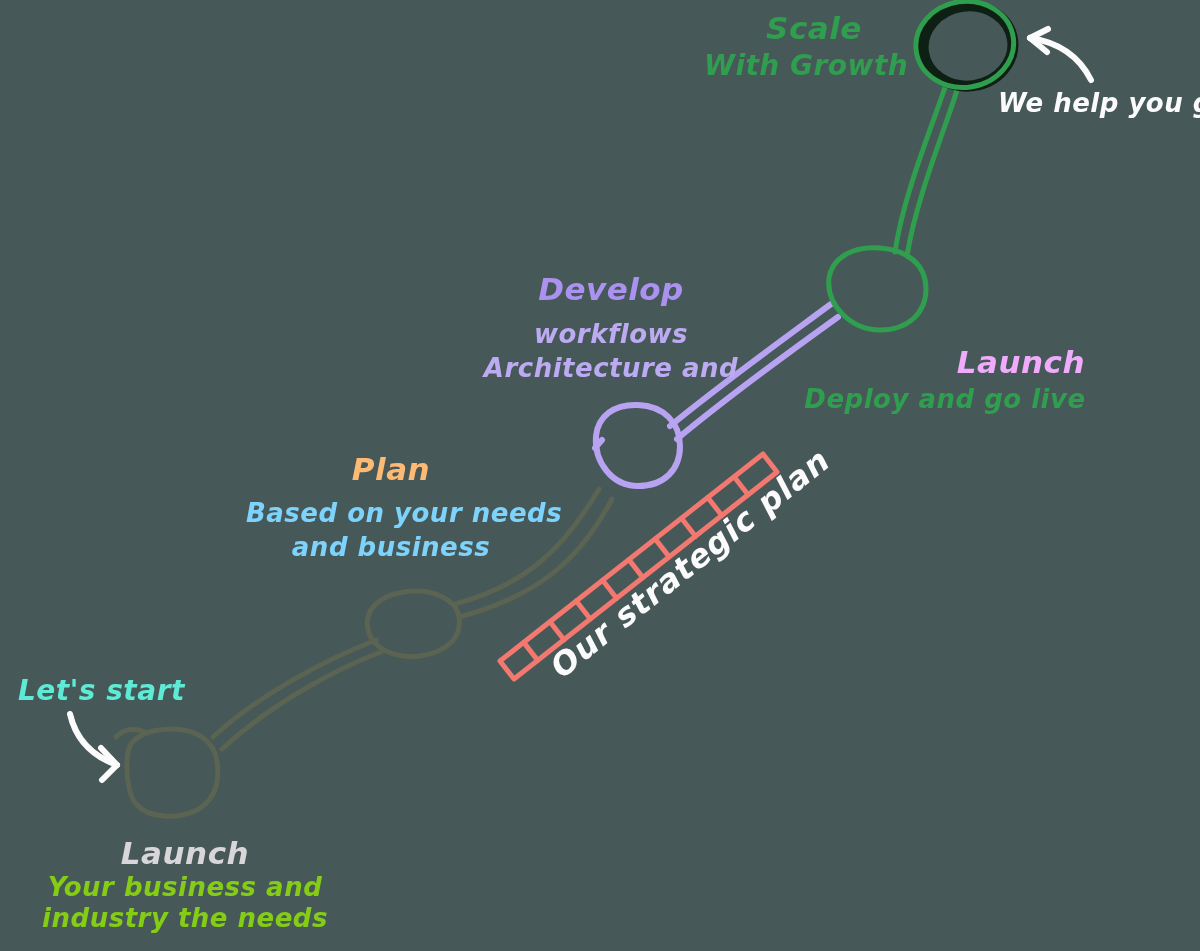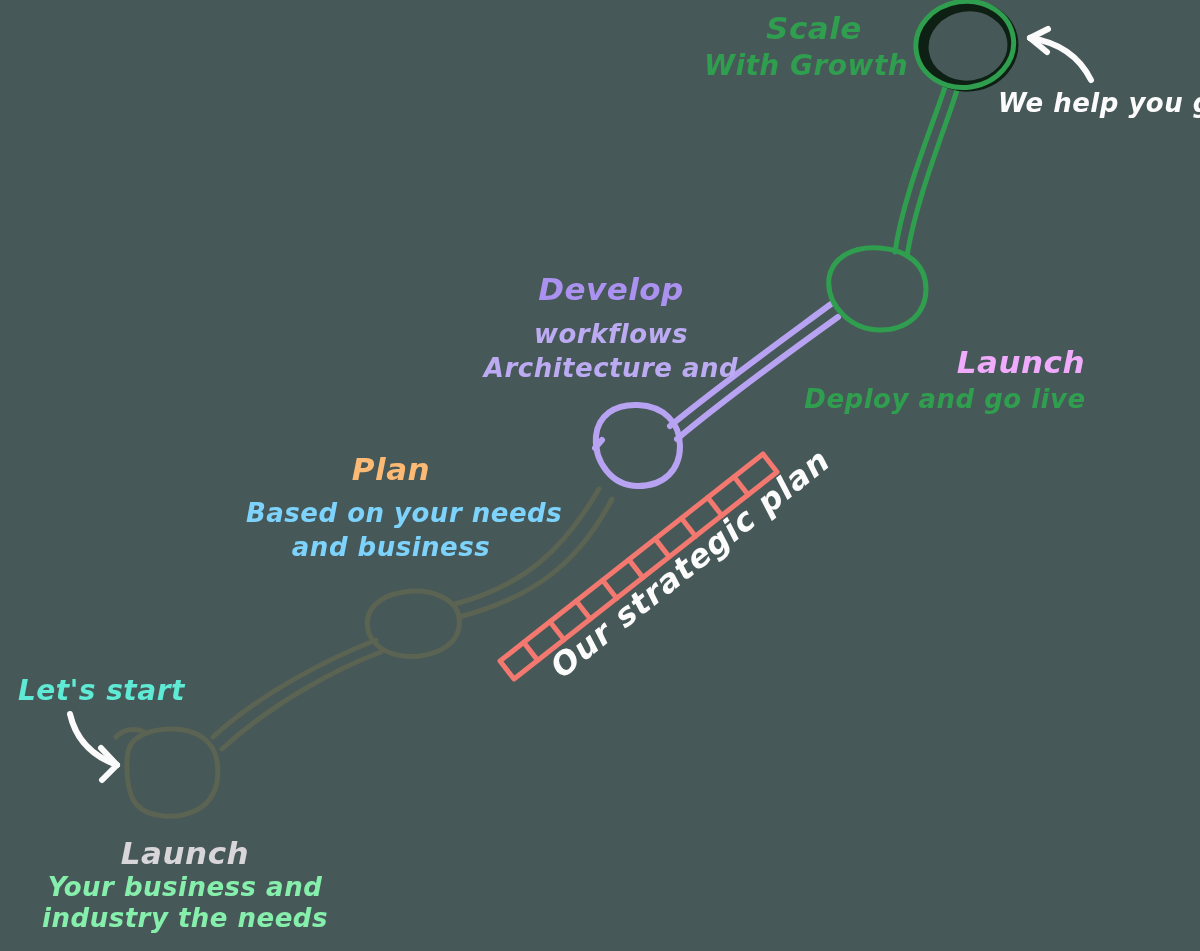--- a/index.html
+++ b/index.html
@@ -39,21 +39,21 @@
   .launch-title     { left: 795px; top: 344px; width: 290px; text-align: right; font-size: 31px; color: #f0abfc; }
   .launch-subtitle  { left: 795px; top: 384px; width: 300px; text-align: center; font-size: 26px; color: #2f9e4e; }
 
   .develop-title    { left: 466px; top: 271px; width: 290px; text-align: center; font-size: 31px; color: #ab92f0; }
   .develop-subtitle { left: 466px; top: 317px; width: 290px; text-align: center; font-size: 26px; line-height: 34px; color: #bcabf3; }
 
   .plan-title       { left: 246px; top: 451px; width: 290px; text-align: center; font-size: 31px; color: #fdba74; }
   .plan-subtitle    { left: 246px; top: 496px; width: 290px; text-align: center; font-size: 26px; line-height: 34px; color: #7dd3fc; }
 
   .analyze-title    { left: 40px;  top: 835px; width: 290px; text-align: center; font-size: 31px; color: #d8d6d9; }
-  .analyze-subtitle { left: 40px;  top: 872px; width: 290px; text-align: center; font-size: 26px; line-height: 31px; color: #86efac; }
+  .analyze-subtitle { left: 40px;  top: 872px; width: 290px; text-align: center; font-size: 26px; line-height: 31px; color: #84cc16; }
 
   
   .lets-start { left: 18px;    top: 674px; font-size: 28px; color: #5eead4; }
   .we-help    { left: 998px;  top: 88px;  font-size: 26px; color: #fcfbfc; }
   .ladder-label {
     left: 543px; top: 656px;
     font-size: 32px; color: #fcfbfc; letter-spacing: 1px;
     transform: rotate(-38.5deg);
     transform-origin: 0 0;
   }

